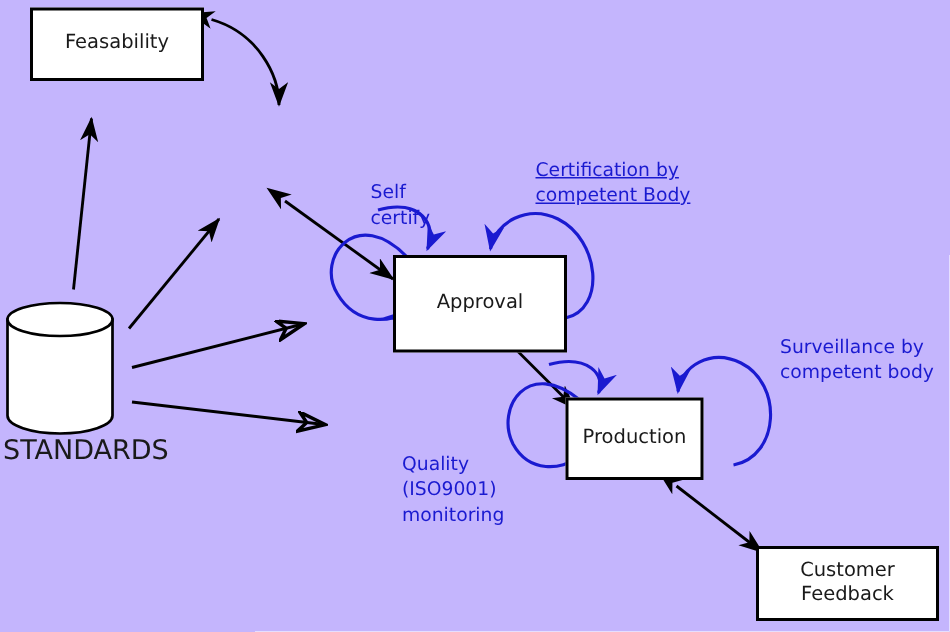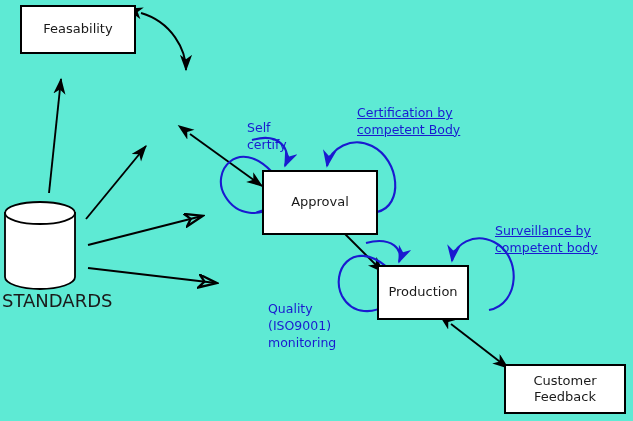--- a/index.html
+++ b/index.html
@@ -7,21 +7,21 @@
     padding: 0;
     background: #ffffff;
   }
   body {
     font-family: "DejaVu Sans", "Liberation Sans", sans-serif;
   }
   #canvas {
     position: relative;
     width: 633px;
     height: 421px;
-    background: #5eead4;
+    background: #c4b5fd;
     overflow: hidden;
   }
   #diagram-svg {
     position: absolute;
     left: 0;
     top: 0;
     width: 633px;
     height: 421px;
   }
   .node-box {
@@ -116,20 +116,20 @@
 Feedback</div>
 
   <div class="store-label" style="left:2px; top:290px;">STANDARDS</div>
 
   <div class="annotation" style="left:247px; top:106px;margin-top:14px;">Self
 certify</div>
 
   <div class="annotation" style="left:357px; top:105px;text-decoration:underline;">Certification by
 competent Body</div>
 
-  <div class="annotation" style="left:495px; top:223px;text-decoration:underline;">Surveillance by
+  <div class="annotation" style="left:520px; top:223px;">Surveillance by
 competent body</div>
 
   <div class="annotation" style="left:268px; top:301px;">Quality
 (ISO9001)
 monitoring</div>
 
 </div>
 
 </body></html>

